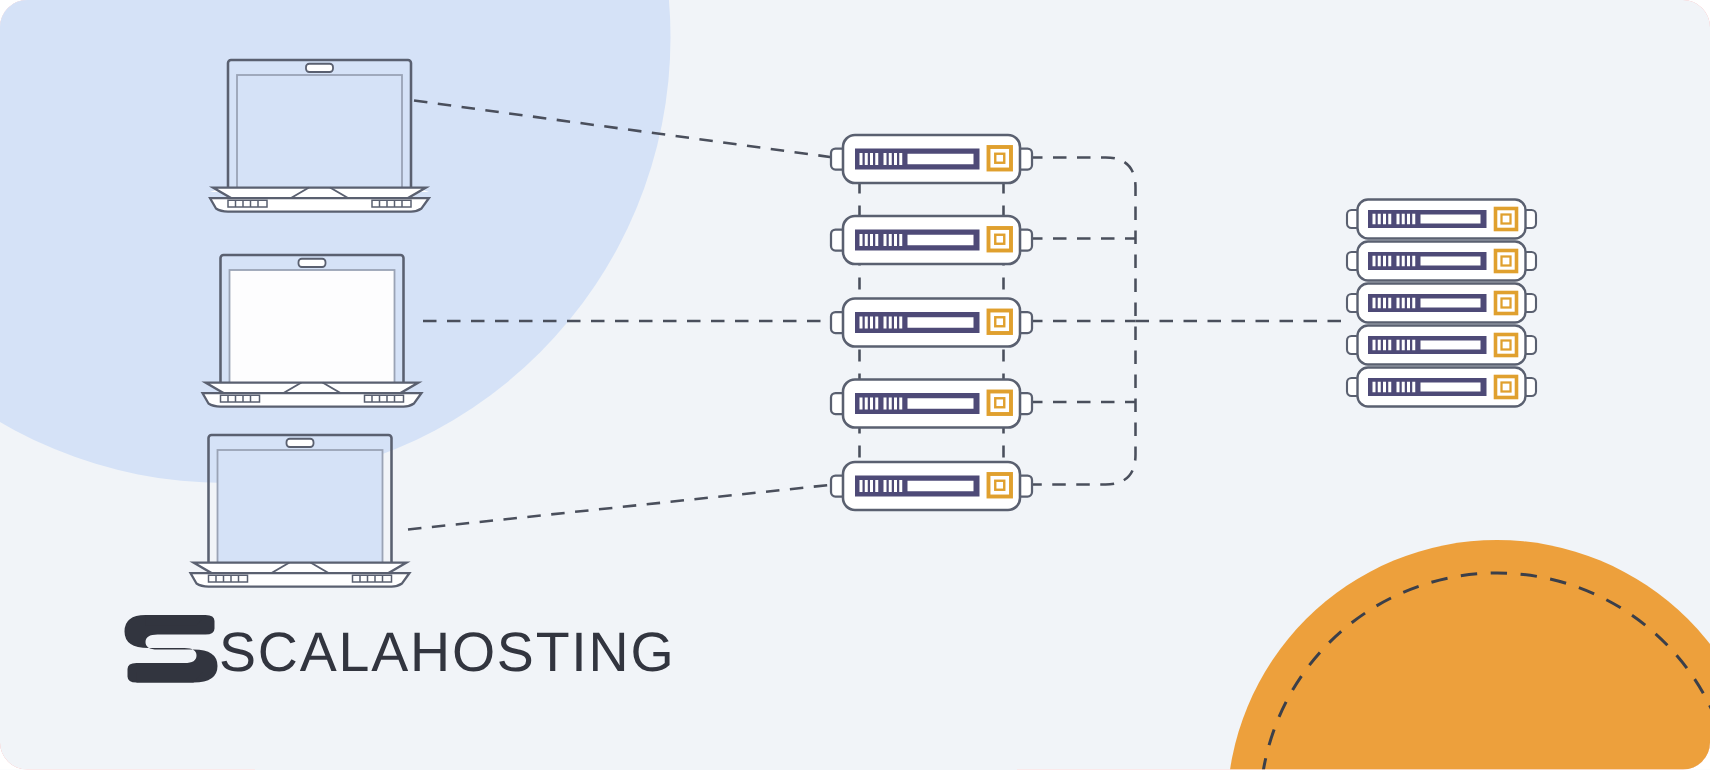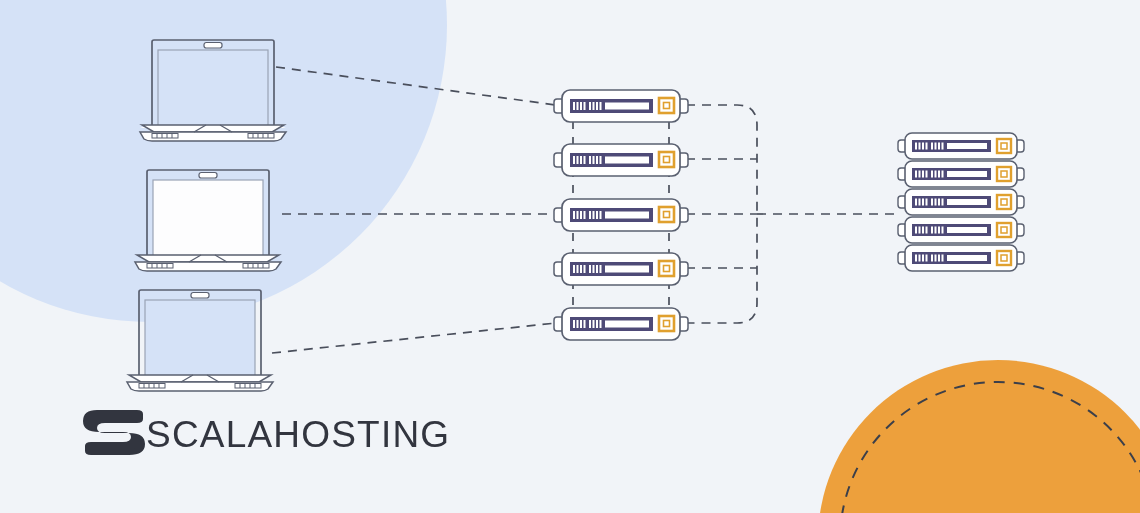--- a/index.html
+++ b/index.html
@@ -10,20 +10,21 @@
   }
   body {
     font-family: "Liberation Sans", sans-serif;
   }
   #canvas {
     position: relative;
     width: 1140px;
     height: 513px;
     overflow: hidden;
     background: #fca5a5;
+    border-radius: 18px;
   }
   #scene {
     position: absolute;
     inset: 0;
     width: 1140px;
     height: 513px;
     display: block;
   }
   .brand-text {
     font-family: "Liberation Sans", sans-serif;

